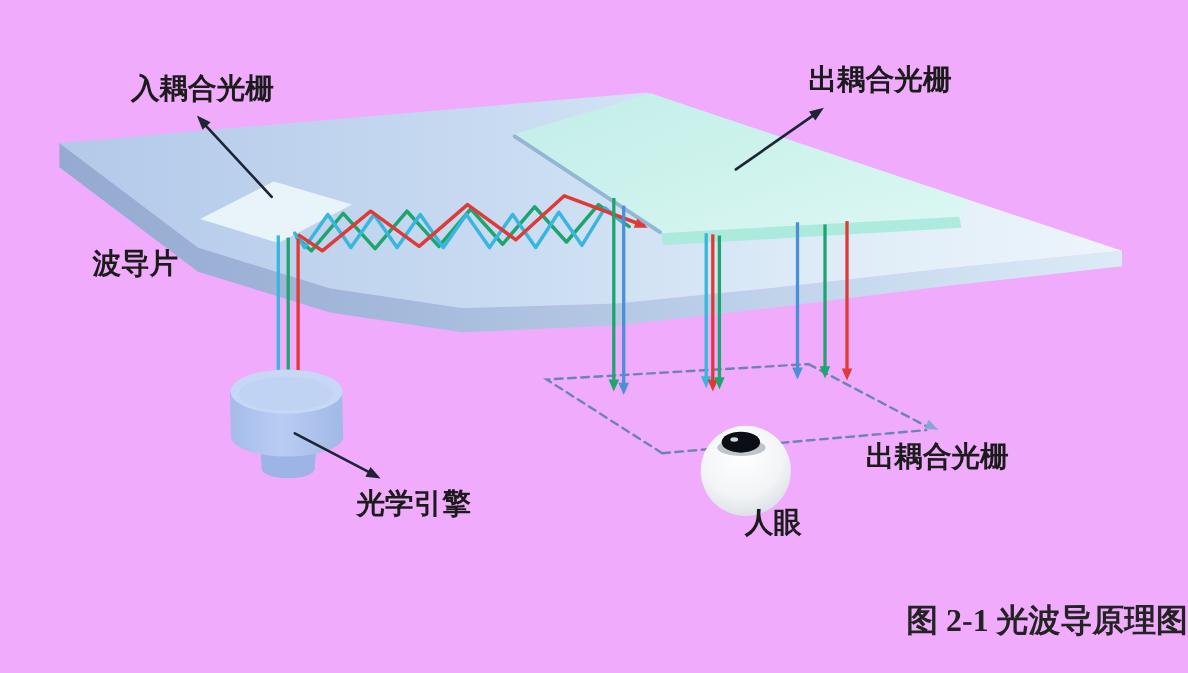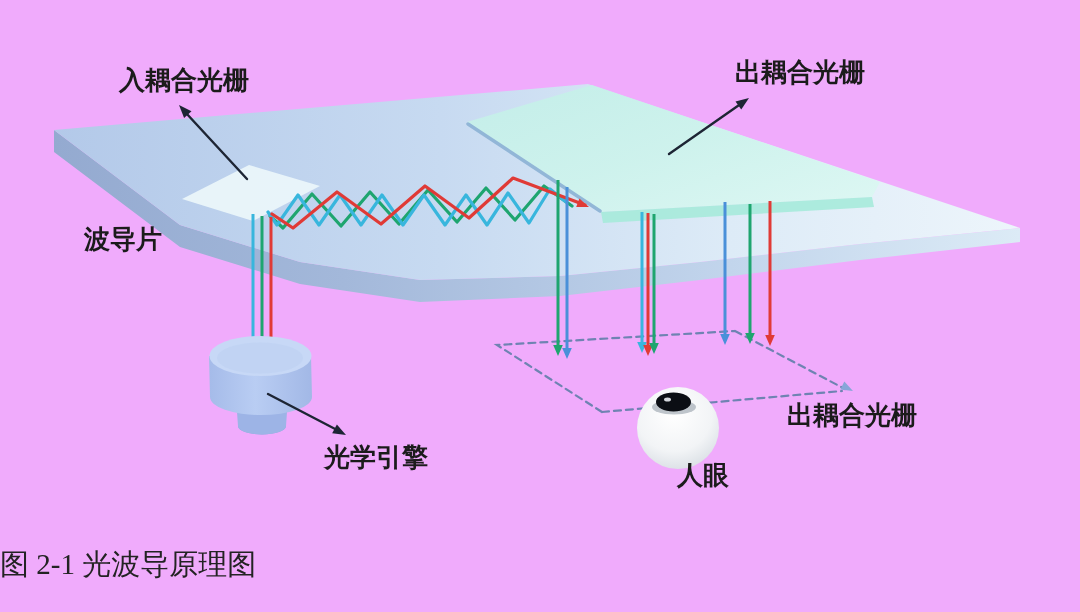--- a/index.html
+++ b/index.html
@@ -1,22 +1,22 @@
 <!DOCTYPE html>
 <html><head>
 <meta charset="utf-8">
 <style>
   html,body{margin:0;padding:0;background:#ffffff;}
   .stage{position:relative;width:1080px;height:612px;background:#f0abfc;overflow:hidden;
          font-family:"Liberation Sans","DejaVu Sans",sans-serif;}
   .stage svg{position:absolute;left:0;top:0;}
   .lbl{position:absolute;color:#1b1b1b;font-size:26px;font-weight:600;line-height:1;white-space:nowrap;}
   .lbl-small{font-size:26px;}
-  .caption{position:absolute;left:0;right:0;top:545px;text-align:left;color:#232323;
-           font-family:"Liberation Serif","DejaVu Serif",serif;font-size:29px;font-weight:400;}
+  .caption{position:absolute;left:0;right:0;top:545px;text-align:right;color:#232323;
+           font-family:"Liberation Serif","DejaVu Serif",serif;font-size:29px;font-weight:700;}
   .ray{fill:none;stroke-width:3.2;stroke-linejoin:round;stroke-linecap:round;}
   .vray{fill:none;stroke-width:3;stroke-linecap:butt;}
   .annarrow{fill:none;stroke-width:2.4;stroke-linecap:round;}
   .dashline{fill:none;stroke-width:2.2;stroke-dasharray:7 5;stroke-linecap:round;}
 </style>
 </head>
 <body>
 
 <div class="stage">
 

